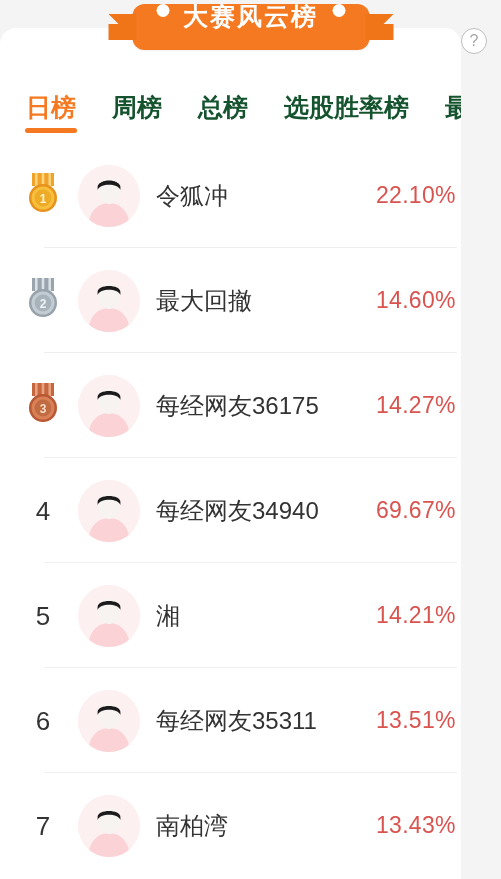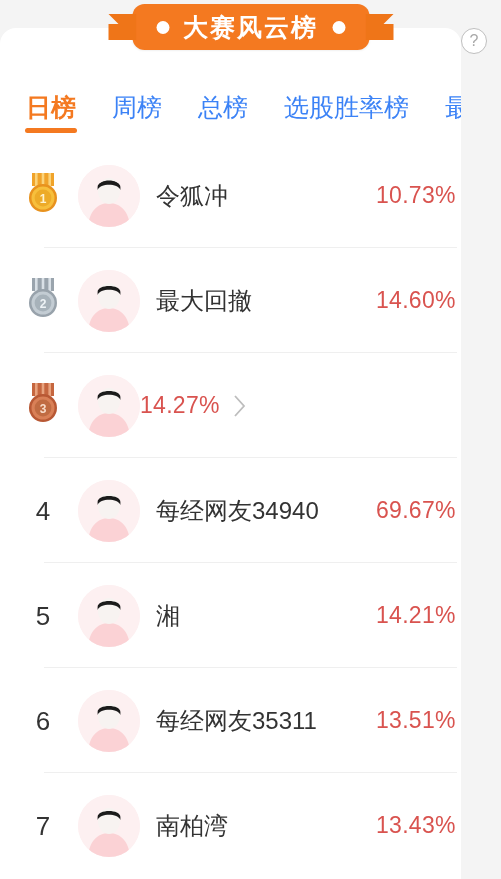--- a/index.html
+++ b/index.html
@@ -37,21 +37,21 @@
     height: 62px;
     z-index: 20;
     pointer-events: none;
   }
   #banner {
     position: absolute;
     left: 50%;
     top: 4px;
     transform: translateX(-50%);
     display: flex;
-    align-items: center;
+    align-items: flex-start;
     justify-content: center;
     gap: 14px;
     height: 46px;
     padding: 0 24px;
     background: #f47920;
     border-radius: 12px;
     pointer-events: auto;
     box-shadow: 0 1px 2px rgba(0,0,0,0.06);
   }
   
@@ -110,23 +110,24 @@
     align-items: flex-start;
     padding-left: 26px;
     gap: 36px;
     white-space: nowrap;
     overflow: hidden;
   }
   .tab {
     position: relative;
     flex: none;
     font-size: 25px;
-    color: #3b82f6;
+    color: #14532d;
     line-height: 1;
     padding-top: 4px;
+    font-weight: bold;
   }
   .tab.active {
     color: #f47920;
     font-weight: bold;
   }
   .tab.active .tab-underline {
     position: absolute;
     left: 50%;
     transform: translateX(-50%);
     bottom: -13px;
@@ -261,21 +262,21 @@
       <div class="avatar">
         <svg width="62" height="62" viewBox="0 0 62 62">
           <circle cx="31" cy="31" r="31" fill="#fdf0f1"></circle>
           <path d="M31 38 C19 38 11 47 10 62 L52 62 C51 47 43 38 31 38 Z" fill="#fbd2d5"></path>
           <ellipse cx="31" cy="26" rx="11" ry="13" fill="#f7f3f1"></ellipse>
           <path d="M20 23 C20 13 42 13 42 23 C42 19 38 17 31 17 C25 17 21 19 20 23 Z" fill="#1b1b1b"></path>
           <path d="M19.6 22 C19.6 14 42.4 14 42.4 22 L42.4 25 C40 18 22 18 19.6 25 Z" fill="#1b1b1b"></path>
         </svg>
       </div>
       <div class="name">令狐冲</div>
-      <div class="value">10.73%</div>
+      <div class="value">22.10%</div>
       <span class="chevron">
         <svg width="12" height="22" viewBox="0 0 12 22">
             <path d="M1 1 L10 11 L1 21" fill="none" stroke="#bdbdbd" stroke-width="1.8"></path>
           </svg>
       </span>
     </div>
 
     <div class="row">
       <div class="rank">
         <span class="medal">
@@ -324,20 +325,21 @@
         </span>
       </div>
       <div class="avatar">
         <svg width="62" height="62" viewBox="0 0 62 62">
           <circle cx="31" cy="31" r="31" fill="#fdf0f1"></circle>
           <path d="M31 38 C19 38 11 47 10 62 L52 62 C51 47 43 38 31 38 Z" fill="#fbd2d5"></path>
           <ellipse cx="31" cy="26" rx="11" ry="13" fill="#f7f3f1"></ellipse>
           <path d="M19.6 22 C19.6 14 42.4 14 42.4 22 L42.4 25 C40 18 22 18 19.6 25 Z" fill="#1b1b1b"></path>
         </svg>
       </div>
+      <div class="name">每经网友36175</div>
       <div class="value">14.27%</div>
       <span class="chevron">
         <svg width="12" height="22" viewBox="0 0 12 22">
             <path d="M1 1 L10 11 L1 21" fill="none" stroke="#bdbdbd" stroke-width="1.8"></path>
           </svg>
       </span>
     </div>
 
     <div class="row">
       <div class="rank">

